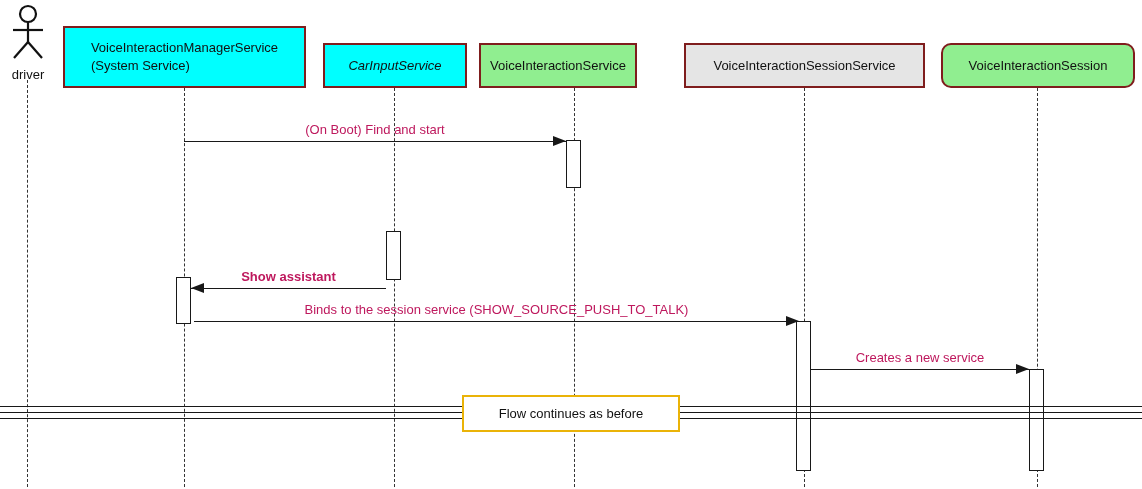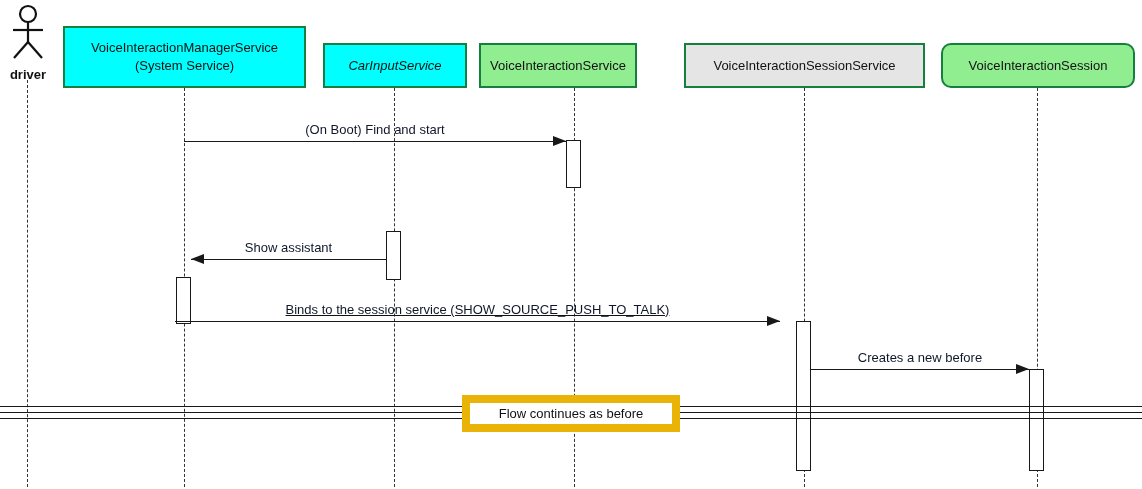--- a/index.html
+++ b/index.html
@@ -12,25 +12,25 @@
     position: relative;
     width: 1142px;
     height: 489px;
     background: #ffffff;
     overflow: hidden;
     color: #111111;
   }
   
   .participant {
     position: absolute;
-    border: 2px solid #15803d;
+    border: 2px solid #7f1d1d;
     display: flex;
     align-items: center;
     justify-content: center;
-    text-align: center;
+    text-align: left;
     white-space: pre-line;
     font-size: 13px;
     line-height: 1.35;
     box-sizing: border-box;
     z-index: 6;
   }
   
   .lifeline {
     position: absolute;
     width: 0;
@@ -50,21 +50,21 @@
   .message {
     position: absolute;
     z-index: 4;
   }
   .msg-label {
     text-align: center;
     font-size: 13px;
     height: 17px;
     line-height: 17px;
     white-space: nowrap;
-    color: #0f172a;
+    color: #be185d;
   }
   .msg-line {
     position: relative;
     border-top: 1.5px solid #181818;
     margin-top: 3px;
   }
   .arrowhead {
     position: absolute;
     width: 0;
     height: 0;
@@ -82,42 +82,41 @@
     border-top: 1.5px solid #181818;
     z-index: 5;
   }
   .divider-box {
     position: absolute;
     left: 462px;
     top: 395px;
     width: 218px;
     height: 37px;
     background: #ffffff;
-    border: 8px solid #eab308;
+    border: 2px solid #eab308;
     box-sizing: border-box;
     display: flex;
     align-items: center;
     justify-content: center;
     font-size: 13px;
     z-index: 6;
   }
   
   .actor {
     position: absolute;
     left: 2px;
     top: 4px;
     width: 52px;
     text-align: center;
     z-index: 6;
   }
   .actor-label {
     font-size: 13px;
     margin-top: 1px;
     color: #111111;
-    font-weight: bold;
   }
 </style>
 </head>
 <body>
 
 <div class="diagram">
 
   <div class="lifeline" style="left:27px; top:80px; height:407px;"></div>
   <div class="lifeline" style="left:184px; top:88px; height:399px;"></div>
   <div class="lifeline" style="left:394px; top:88px; height:399px;"></div>
@@ -151,36 +150,36 @@
 
   <div class="message" style="left:184px; top:121px; width:382px;">
     <div class="msg-label">(On Boot) Find and start</div>
     <div class="msg-line">
       <div class="arrowhead right"></div>
     </div>
   </div>
 
 
 
-  <div class="message" style="left:191px; top:239px; width:195px;">
+  <div class="message" style="left:191px; top:268px; width:195px;font-weight:bold;">
     <div class="msg-label">Show assistant</div>
     <div class="msg-line">
       <div class="arrowhead left"></div>
     </div>
   </div>
 
-  <div class="message" style="left:175px; top:301px; width:605px;text-decoration:underline;">
+  <div class="message" style="left:194px; top:301px; width:605px;">
     <div class="msg-label">Binds to the session service (SHOW_SOURCE_PUSH_TO_TALK)</div>
     <div class="msg-line">
       <div class="arrowhead right"></div>
     </div>
   </div>
 
   <div class="message" style="left:811px; top:349px; width:218px;">
-    <div class="msg-label">Creates a new before</div>
+    <div class="msg-label">Creates a new service</div>
     <div class="msg-line">
       <div class="arrowhead right"></div>
     </div>
   </div>
 
   <div class="divider-line" style="top:406px;"></div>
   <div class="divider-line" style="top:412px;"></div>
   <div class="divider-line" style="top:418px;"></div>
   <div class="divider-box">
     <span>Flow continues as before</span>

